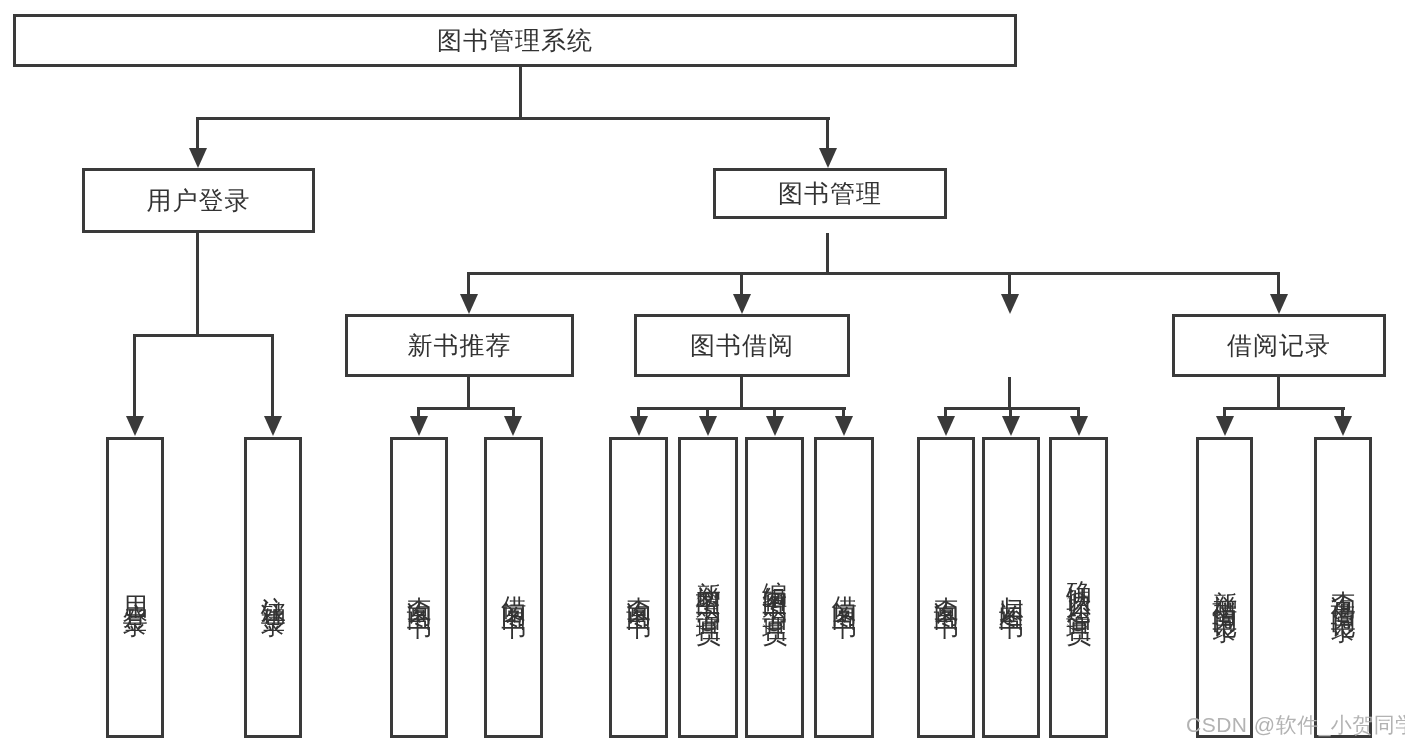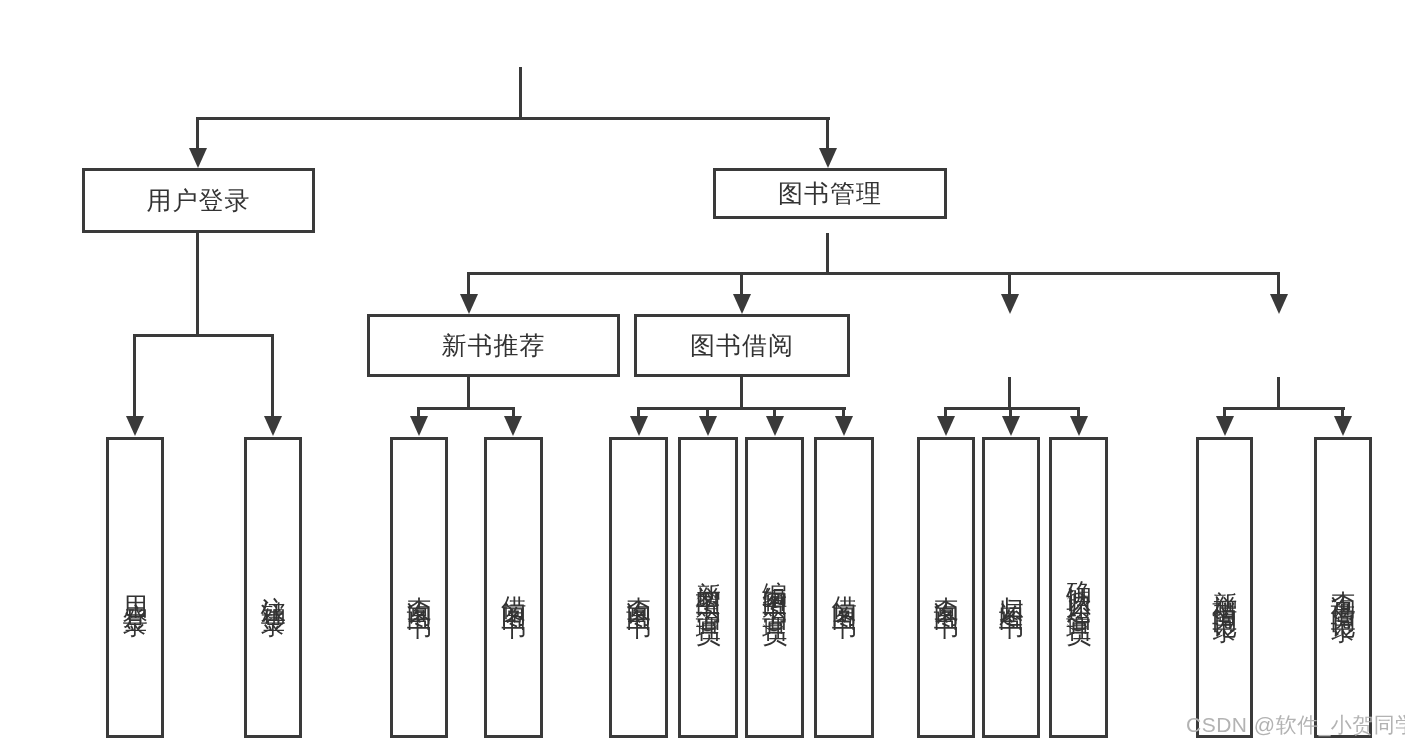--- a/index.html
+++ b/index.html
@@ -109,33 +109,39 @@
   <div class="arr" style="left:1002px;top:416px;"></div>
   <div class="arr" style="left:1070px;top:416px;"></div>
 
   <div class="vl" style="left:1277px;top:377px;height:32px;"></div>
   <div class="hl" style="left:1223px;top:407px;width:122px;"></div>
   <div class="vl" style="left:1223px;top:407px;height:11px;"></div>
   <div class="vl" style="left:1341px;top:407px;height:11px;"></div>
   <div class="arr" style="left:1216px;top:416px;"></div>
   <div class="arr" style="left:1334px;top:416px;"></div>
 
+  <div class="box" style="left:13px;top:14px;width:1004px;height:53px;">
+    <span>图书管理系统</span>
+  </div>
 
   <div class="box" style="left:82px;top:168px;width:233px;height:65px;">
     <span>用户登录</span>
   </div>
   <div class="box" style="left:713px;top:168px;width:234px;height:51px;">
     <span>图书管理</span>
   </div>
 
-  <div class="box" style="left:367px;top:314px;width:253px;height:63px;">
+  <div class="box" style="left:345px;top:314px;width:229px;height:63px;">
     <span>新书推荐</span>
   </div>
   <div class="box" style="left:634px;top:314px;width:216px;height:63px;">
     <span>图书借阅</span>
+  </div>
+  <div class="box" style="left:1172px;top:314px;width:214px;height:63px;">
+    <span>借阅记录</span>
   </div>
 
   <div class="box leaf" style="left:106px;top:437px;width:58px;height:301px;">
     <span class="vtext">用户登录</span>
   </div>
   <div class="box leaf" style="left:244px;top:437px;width:58px;height:301px;">
     <span class="vtext">注销登录</span>
   </div>
 
   <div class="box leaf" style="left:390px;top:437px;width:58px;height:301px;">

